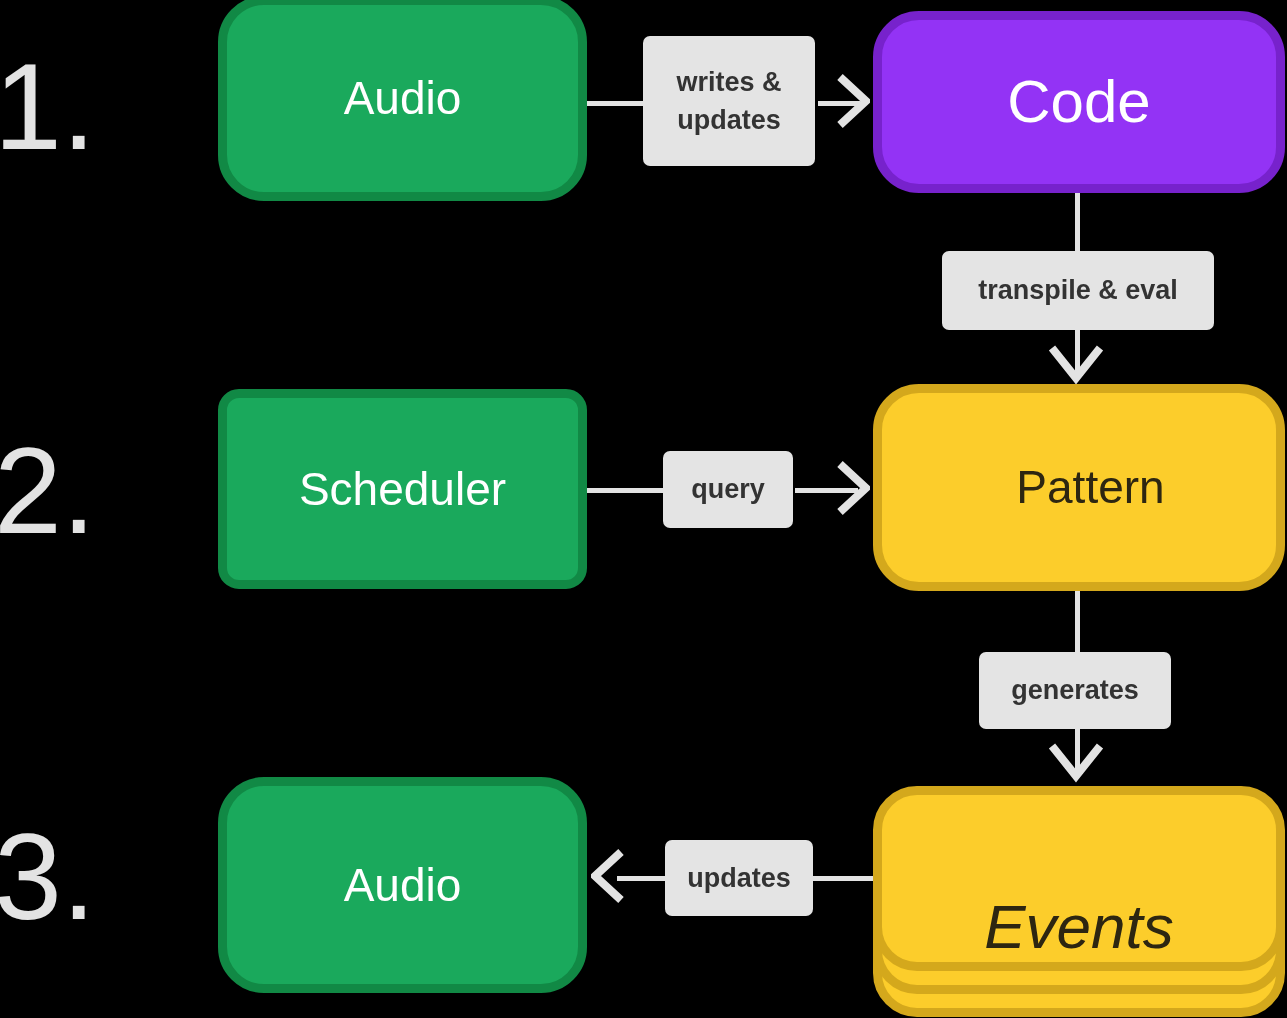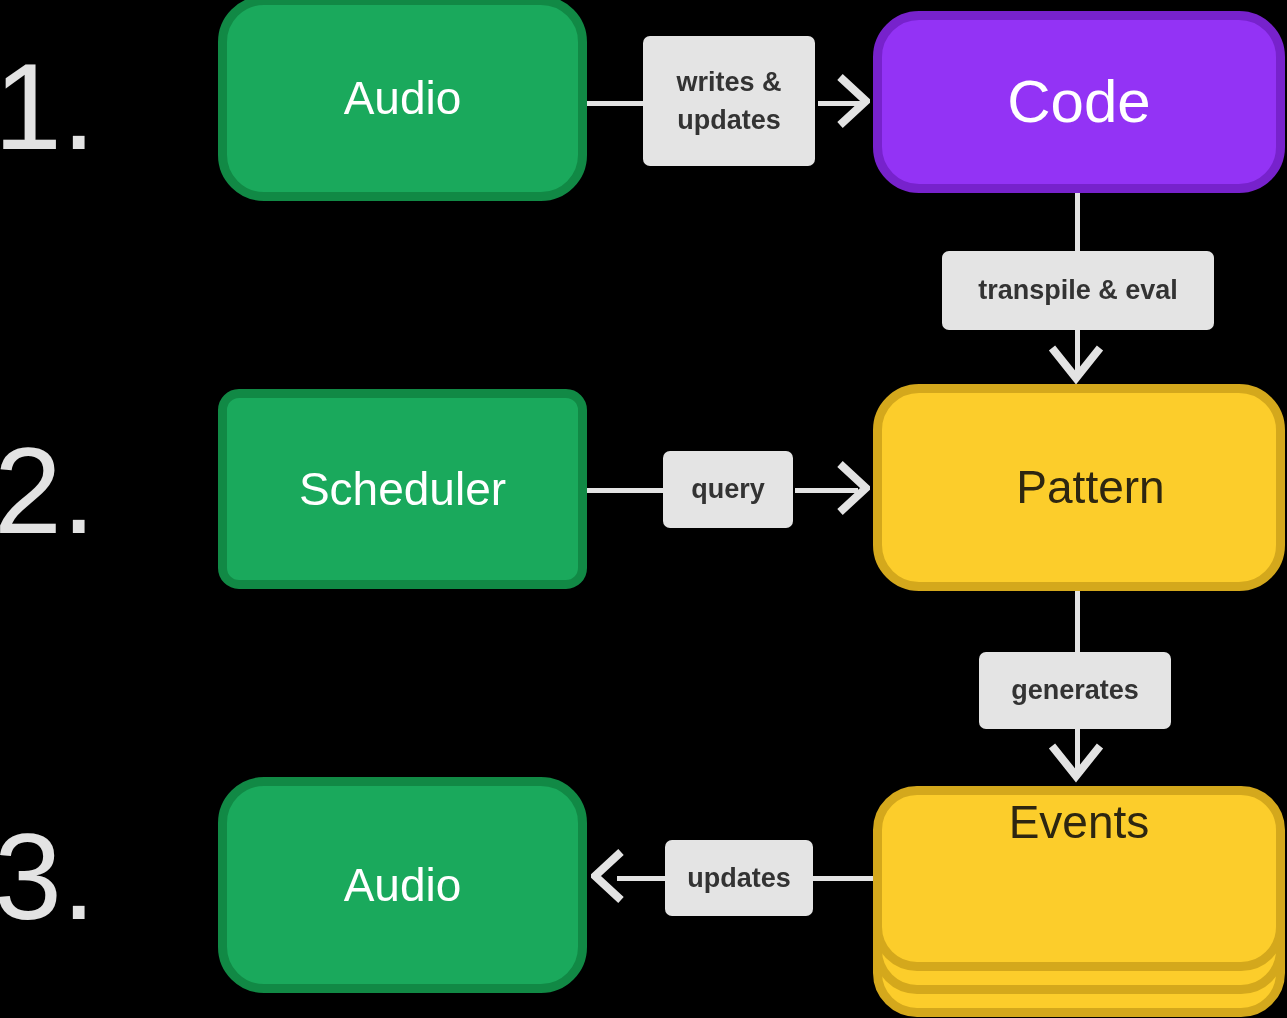--- a/index.html
+++ b/index.html
@@ -99,24 +99,25 @@
     height: 185px;
     border-radius: 44px;
     background: #fccd2b;
     border: 9px solid #d4a81c;
   }
   .stack-layer.l3 { top: 46px; }
   .stack-layer.l2 { top: 23px; }
   .stack-layer.l1 {
     top: 0px;
     display: flex;
-    align-items: flex-start;
+    align-items: flex-end;
     justify-content: center;
     color: #2d2611;
-    font-size: 46px;
+    font-size: 62px;
+    font-style: italic;
   }
 
   
   .conn {
     position: absolute;
     background: #e3e3e3;
   }
   .conn.h { height: 5px; }
   .conn.v { width: 5px; }
 

